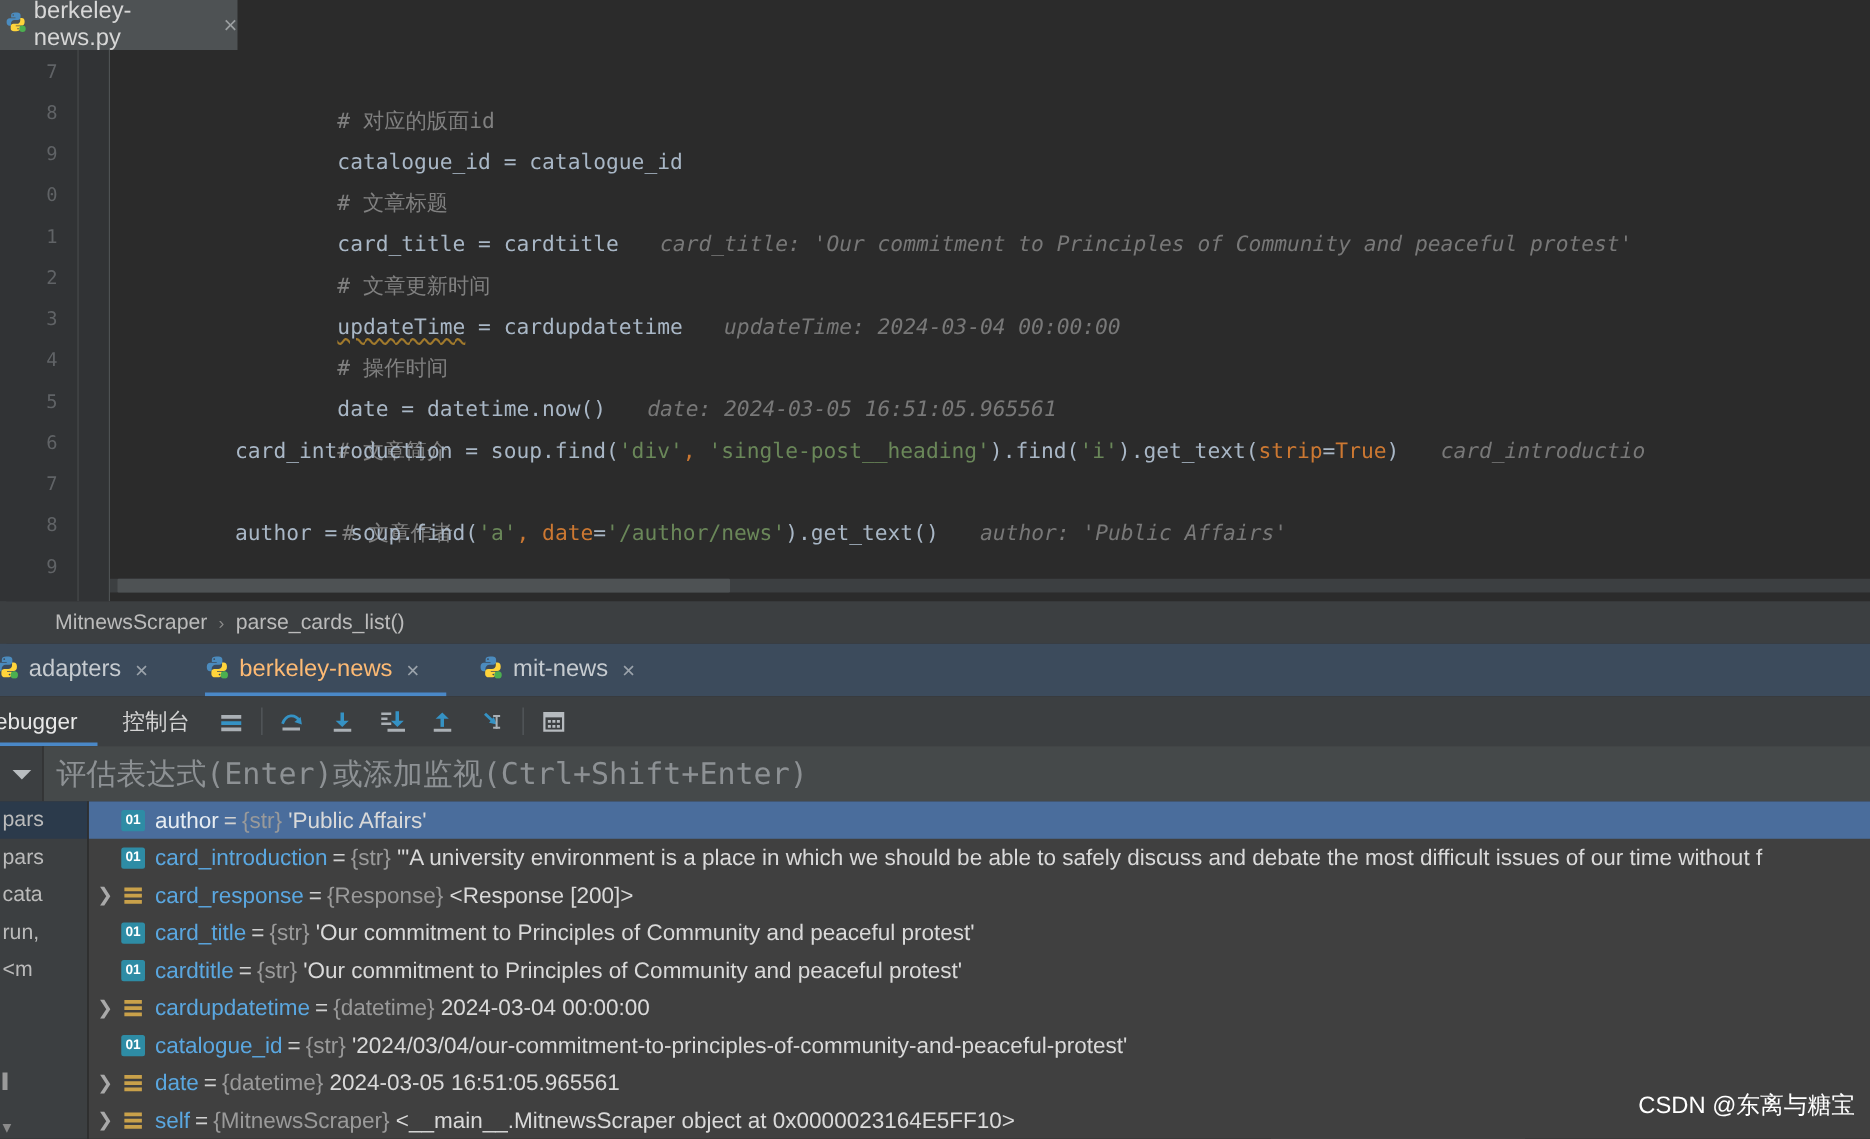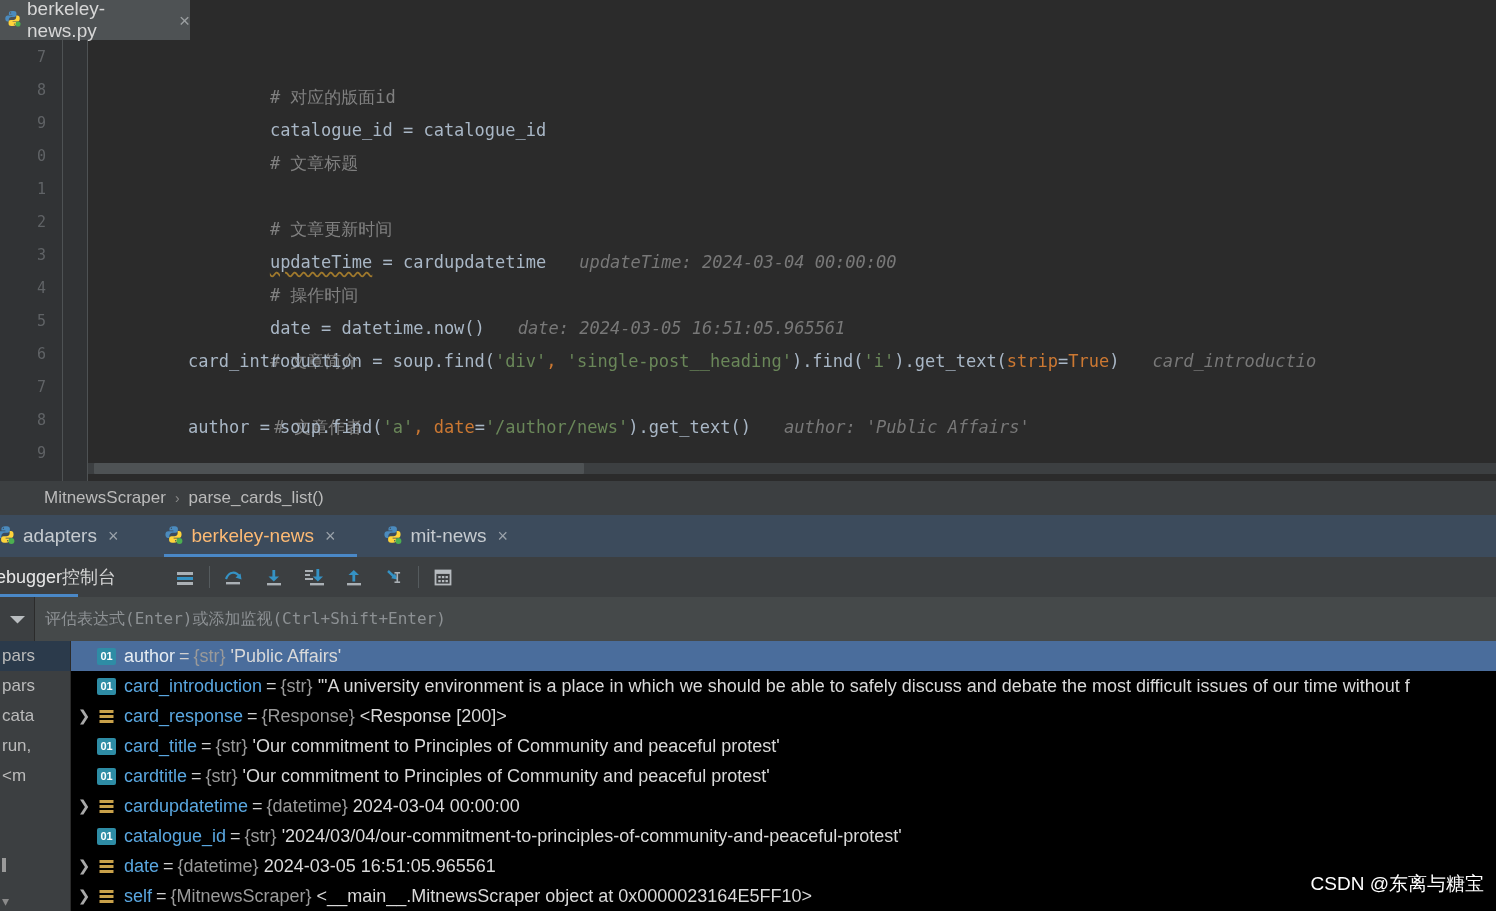--- a/index.html
+++ b/index.html
@@ -90,32 +90,32 @@
   .dbg-icons .ico{width:40px;height:40px;display:flex;align-items:center;justify-content:center;}
   .dbg-icons .vsep{width:1px;height:22px;background:#555b5e;margin:0 4px;}
 
   
   .watchrow{position:absolute;left:0;top:597px;width:1496px;height:44px;background:#3c3f41;display:flex;align-items:center;}
   .watch-arrowbox{width:34px;height:44px;display:flex;align-items:center;justify-content:center;}
   .watch-sep{position:absolute;left:34px;top:0;width:1px;height:44px;background:#2b2b2b;}
   .watch-input{
     position:absolute;left:35px;top:0;right:0;height:44px;
     display:flex;align-items:center;background:#45494a;
-    color:#8d9194;font-size:16px;font-family:"DejaVu Sans Mono", monospace;
+    color:#8d9194;font-size:24px;font-family:"DejaVu Sans Mono", monospace;
     padding-left:10px;box-sizing:border-box;
   }
 
   
   .frames{position:absolute;left:0;top:641px;width:70px;height:270px;background:#3c3f41;overflow:hidden;}
   .frames .fr{height:30px;line-height:30px;color:#bbbbbb;font-size:17px;padding-left:2px;white-space:nowrap;overflow:hidden;}
   .frames .fr.sel{background:#2b3a4b;}
   .frames-sep{position:absolute;left:70px;top:641px;width:1px;height:270px;background:#2b2b2b;}
 
   
-  .vars{position:absolute;left:71px;top:641px;width:1425px;height:270px;background:#000000;overflow:hidden;}
+  .vars{position:absolute;left:71px;top:641px;width:1425px;height:270px;background:#404040;overflow:hidden;}
   .varrow{position:relative;height:30px;display:flex;align-items:center;white-space:nowrap;overflow:hidden;}
   .varrow.sel{background:#4a6d9c;}
   .twisty{width:26px;min-width:26px;display:flex;align-items:center;justify-content:center;color:#a9a9a9;font-size:15px;}
   .badge{width:19px;min-width:19px;height:17px;margin-right:8px;display:flex;align-items:center;justify-content:center;border-radius:2px;}
   .badge.prim{background:#2e8ca5;color:#ffffff;font-size:11px;font-weight:bold;font-family:"Liberation Sans",sans-serif;}
   .badge.obj{background:transparent;}
   .vname{color:#5aa7e0;font-size:18px;}
   .varrow.sel .vname{color:#e6ecf2;}
   .veq{color:#d0d0d0;font-size:18px;margin:0 4px;}
   .vtype{color:#9a9a9a;font-size:18px;}
@@ -168,20 +168,23 @@
       <div class="row" style="top:41px;left:100px">
         <span class="def">catalogue_id = catalogue_id</span>
       </div>
 
       
       <div class="row" style="top:74px;left:100px">
         <span class="cmt"># 文章标题</span>
       </div>
 
       
+      <div class="row" style="top:107px;left:100px">
+        <span class="def">card_title = cardtitle</span><span class="hint" style="margin-left:33px">card_title: 'Our commitment to Principles of Community and peaceful protest'</span>
+      </div>
 
       
       <div class="row" style="top:140px;left:100px">
         <span class="cmt"># 文章更新时间</span>
       </div>
 
       
       <div class="row" style="top:173px;left:100px">
         <span class="def wavy">updateTime</span><span class="def"> = cardupdatetime</span><span class="hint" style="margin-left:33px">updateTime: 2024-03-04 00:00:00</span>
       </div>
@@ -276,21 +279,21 @@
       </span>
       <span class="lbl">mit-news</span>
       <span class="close">×</span>
 
     </div>
   </div>
 
   <div class="dbgbar">
     <div class="dbg-lefttab">
       <span class="t active" style="margin-left:-4px">ebugger</span>
-      <span class="t" style="">控制台</span>
+      <span class="t" style="margin-left:36px">控制台</span>
     </div>
     <div class="dbg-underline"></div>
 
     <div class="dbg-icons">
 
       <div class="ico">
         <svg width="22" height="22" viewBox="0 0 22 22">
           <rect x="3" y="6" width="16" height="3" fill="#aab0b5"></rect>
           <rect x="3" y="11" width="16" height="3" fill="#3592c4"></rect>
           <rect x="3" y="16" width="16" height="3" fill="#aab0b5"></rect>

